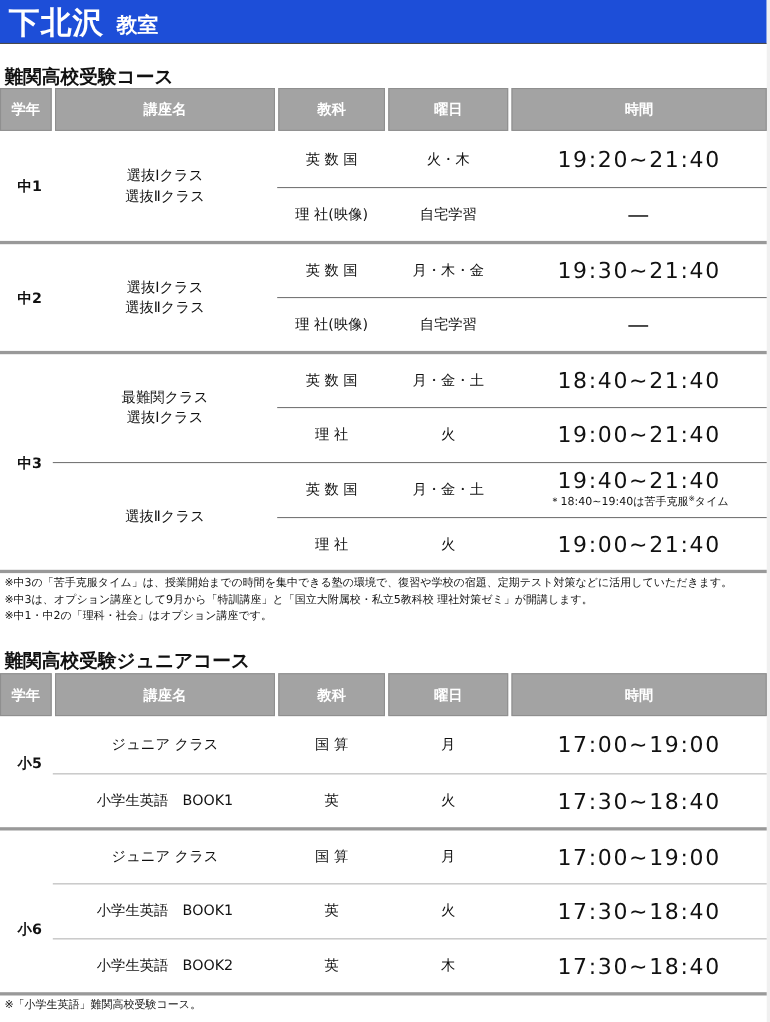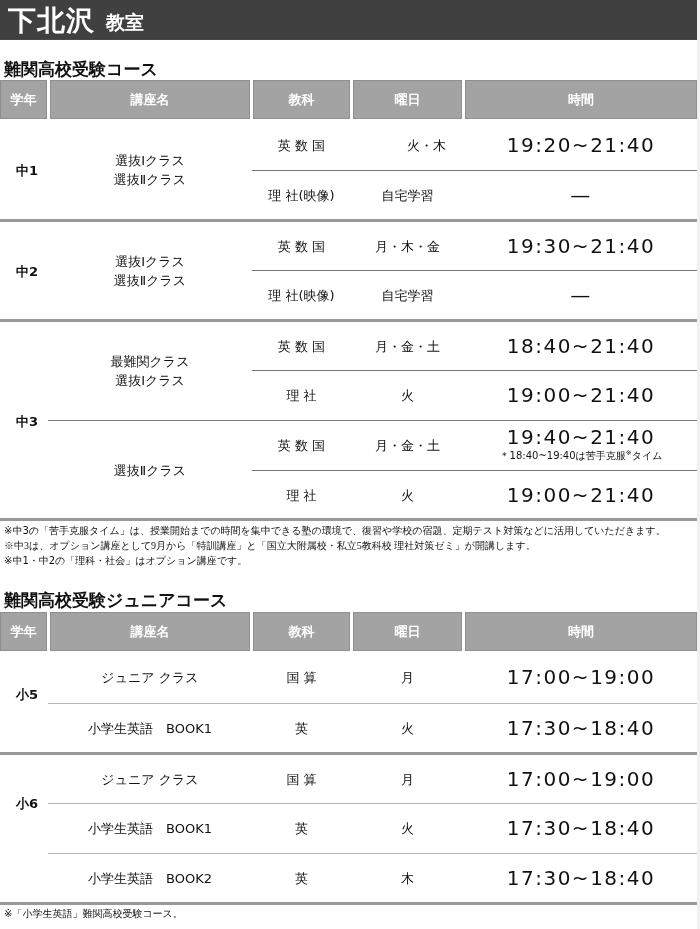--- a/index.html
+++ b/index.html
@@ -1,19 +1,19 @@
 <!DOCTYPE html>
 <html><head>
 <meta charset="utf-8">
 <style>
   * { box-sizing: border-box; margin: 0; padding: 0; }
   html, body { width: 700px; height: 929px; background: #ffffff; overflow: hidden; }
   body { font-family: "DejaVu Sans", "Liberation Sans", sans-serif; color: #111; position: relative; }
 
-  .title-bar { position: absolute; left: 0; top: 0; width: 697px; height: 40px; background: #404040; border-bottom: 1px solid #4a4a4a; }
+  .title-bar { position: absolute; left: 0; top: 0; width: 697px; height: 40px; background: #1d4ed8; border-bottom: 1px solid #4a4a4a; }
   .title-main { position: absolute; left: 8px; top: 2px; font-size: 28px; font-weight: bold; color: #fff; letter-spacing: 1px; }
   .title-sub { position: absolute; left: 106px; top: 10px; font-size: 19px; font-weight: bold; color: #fff; }
 
   .section-title { position: absolute; left: 4px; font-size: 17px; font-weight: bold; color: #111; }
 
   .hdr { position: absolute; height: 39px; background: #a3a3a3; color: #fff; font-size: 13px; font-weight: bold; display: flex; align-items: center; justify-content: center; border: 1px solid #8f8f8f; }
 
   .cell { position: absolute; font-size: 13px; display: flex; align-items: center; justify-content: center; text-align: center; line-height: 19px; white-space: nowrap; }
   .grade { font-weight: bold; justify-content: flex-start; padding-left: 16px; }
   .time { font-family: "DejaVu Sans", sans-serif; font-size: 20px; letter-spacing: 1.5px; }
@@ -47,21 +47,21 @@
   <div class="hdr" style="left:465px;top:80px;width:232px;">時間</div>
 </div>
 
 <div>
   <div class="cell grade" style="left:0;top:120px;width:50px;height:100px;">中1</div>
   <div class="cell two-line" style="left:50px;top:120px;width:200px;height:100px;">
     <span>選抜Ⅰクラス</span>
     <span>選抜Ⅱクラス</span>
   </div>
   <div class="cell" style="left:253px;top:120px;width:97px;height:50px;">英 数 国</div>
-  <div class="cell" style="left:372px;top:120px;width:109px;height:50px;">火・木</div>
+  <div class="cell" style="left:353px;top:120px;width:109px;height:50px;">火・木</div>
   <div class="cell time" style="left:465px;top:120px;width:232px;height:50px;">19:20~21:40</div>
   <div class="hline" style="left:252px;top:170px;width:445px;"></div>
   <div class="cell" style="left:253px;top:171px;width:97px;height:49px;">理 社(映像)</div>
   <div class="cell" style="left:353px;top:171px;width:109px;height:49px;">自宅学習</div>
   <div class="cell time" style="left:465px;top:171px;width:232px;height:49px;">—</div>
 </div>
 <div class="hline thick" style="left:0;top:219px;width:697px;"></div>
 
 <div>
   <div class="cell grade" style="left:0;top:222px;width:50px;height:98px;">中2</div>
@@ -103,21 +103,21 @@
     <span class="subnote"><span>＊18:40~19:40は苦手克服</span><span class="sup">※</span><span>タイム</span></span>
   </div>
   <div class="hline" style="left:252px;top:470px;width:445px;"></div>
   <div class="cell" style="left:253px;top:471px;width:97px;height:48px;">理 社</div>
   <div class="cell" style="left:353px;top:471px;width:109px;height:48px;">火</div>
   <div class="cell time" style="left:465px;top:471px;width:232px;height:48px;">19:00~21:40</div>
 </div>
 <div class="hline thick" style="left:0;top:518px;width:697px;"></div>
 
 <div class="note" style="top:524px;">※中3の「苦手克服タイム」は、授業開始までの時間を集中できる塾の環境で、復習や学校の宿題、定期テスト対策などに活用していただきます。</div>
-<div class="note" style="top:539px;font-family:Liberation Serif, serif;">※中3は、オプション講座として9月から「特訓講座」と「国立大附属校・私立5教科校 理社対策ゼミ」が開講します。</div>
+<div class="note" style="top:539px;">※中3は、オプション講座として9月から「特訓講座」と「国立大附属校・私立5教科校 理社対策ゼミ」が開講します。</div>
 <div class="note" style="top:554px;">※中1・中2の「理科・社会」はオプション講座です。</div>
 
 <div class="section-title" style="top:589px;">難関高校受験ジュニアコース</div>
 
 <div>
   <div class="hdr" style="left:0;top:612px;width:47px;">学年</div>
   <div class="hdr" style="left:50px;top:612px;width:200px;">講座名</div>
   <div class="hdr" style="left:253px;top:612px;width:97px;">教科</div>
   <div class="hdr" style="left:353px;top:612px;width:109px;">曜日</div>
   <div class="hdr" style="left:465px;top:612px;width:232px;">時間</div>
@@ -131,21 +131,21 @@
   <div class="cell time" style="left:465px;top:652px;width:232px;height:50px;">17:00~19:00</div>
   <div class="hline light" style="left:48px;top:703px;width:649px;"></div>
   <div class="cell" style="left:50px;top:704px;width:200px;height:48px;">小学生英語　BOOK1</div>
   <div class="cell" style="left:253px;top:704px;width:97px;height:48px;">英</div>
   <div class="cell" style="left:353px;top:704px;width:109px;height:48px;">火</div>
   <div class="cell time" style="left:465px;top:704px;width:232px;height:48px;">17:30~18:40</div>
 </div>
 <div class="hline thick" style="left:0;top:752px;width:697px;"></div>
 
 <div>
-  <div class="cell grade" style="left:0;top:730px;width:50px;height:147px;">小6</div>
+  <div class="cell grade" style="left:0;top:772px;width:50px;height:147px;">小6</div>
   <div class="cell" style="left:50px;top:755px;width:200px;height:48px;">ジュニア クラス</div>
   <div class="cell" style="left:253px;top:755px;width:97px;height:48px;">国 算</div>
   <div class="cell" style="left:353px;top:755px;width:109px;height:48px;">月</div>
   <div class="cell time" style="left:465px;top:755px;width:232px;height:48px;">17:00~19:00</div>
   <div class="hline light" style="left:48px;top:803px;width:649px;"></div>
   <div class="cell" style="left:50px;top:804px;width:200px;height:49px;">小学生英語　BOOK1</div>
   <div class="cell" style="left:253px;top:804px;width:97px;height:49px;">英</div>
   <div class="cell" style="left:353px;top:804px;width:109px;height:49px;">火</div>
   <div class="cell time" style="left:465px;top:804px;width:232px;height:49px;">17:30~18:40</div>
   <div class="hline light" style="left:48px;top:853px;width:649px;"></div>

